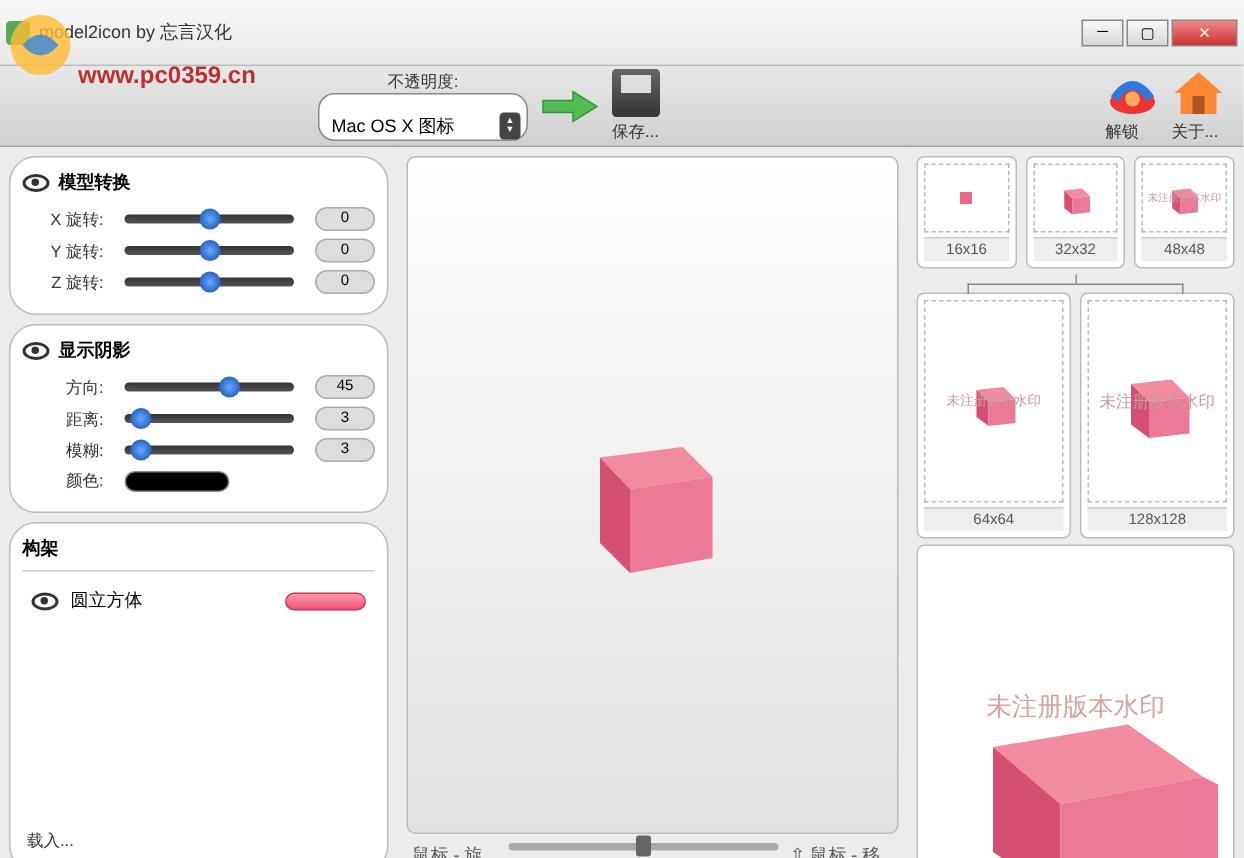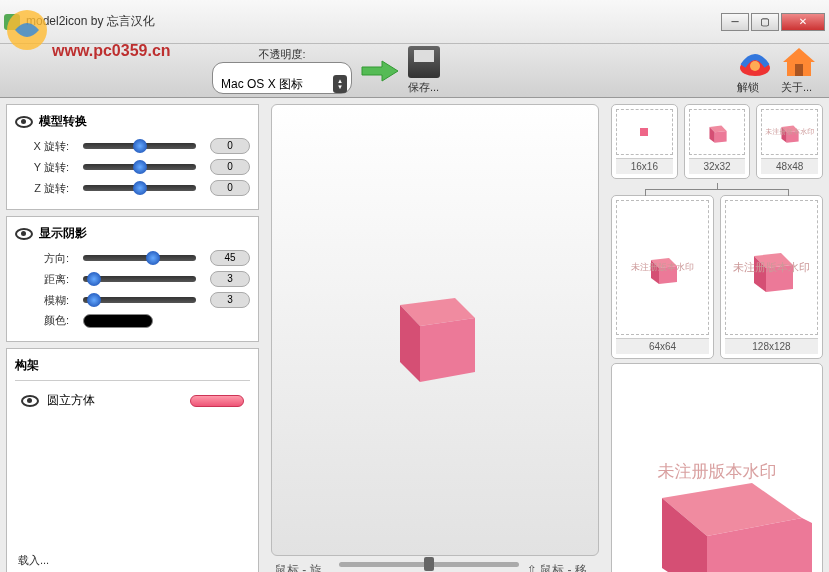--- a/index.html
+++ b/index.html
@@ -22,21 +22,21 @@
 .format-arrows::before{content:"▴";color:#fff;font-size:7px;line-height:6px}
 .format-arrows::after{content:"▾";color:#fff;font-size:7px;line-height:6px}
 .arrow-icon{width:40px;height:28px}
 .save-icon{width:32px;height:32px;background:linear-gradient(#666,#333);border-radius:3px;position:relative}
 .save-icon::after{content:"";position:absolute;top:4px;left:6px;width:20px;height:12px;background:#ddd}
 .phone-icon{width:36px;height:32px}
 .house-icon{width:36px;height:32px}
 .spacer{flex:1}
 .main{display:flex;height:490px}
 .sidebar{width:265px;background:#ececec;display:flex;flex-direction:column;gap:6px;padding:6px}
-.panel{background:#fff;border:1px solid #bbb;border-radius:0;padding:8px}
+.panel{background:#fff;border:1px solid #bbb;border-radius:18px;padding:8px}
 .panel-head{display:flex;align-items:center;gap:6px;font-weight:bold;margin-bottom:8px}
 .eye{width:18px;height:12px;border:2px solid #333;border-radius:50%;position:relative}
 .eye::after{content:"";position:absolute;width:5px;height:5px;background:#333;border-radius:50%;top:1px;left:4px}
 .slider-row{display:flex;align-items:center;gap:14px;margin-bottom:5px}
 .slider-label{width:54px;text-align:right;font-size:11px;color:#333}
 .slider-track{flex:1;height:6px;background:linear-gradient(#333,#555);border-radius:3px;position:relative}
 .slider-thumb{position:absolute;width:14px;height:14px;background:radial-gradient(#6af,#14a);border-radius:50%;top:-4px;transform:translateX(-50%)}
 .slider-val{width:40px;height:16px;background:#ddd;border:1px solid #aaa;border-radius:8px;text-align:center;font-size:10px;line-height:14px}
 .color-swatch{width:70px;height:14px;background:#000;border-radius:7px;border:1px solid #888}
 .struct-panel{flex:1;display:flex;flex-direction:column}

